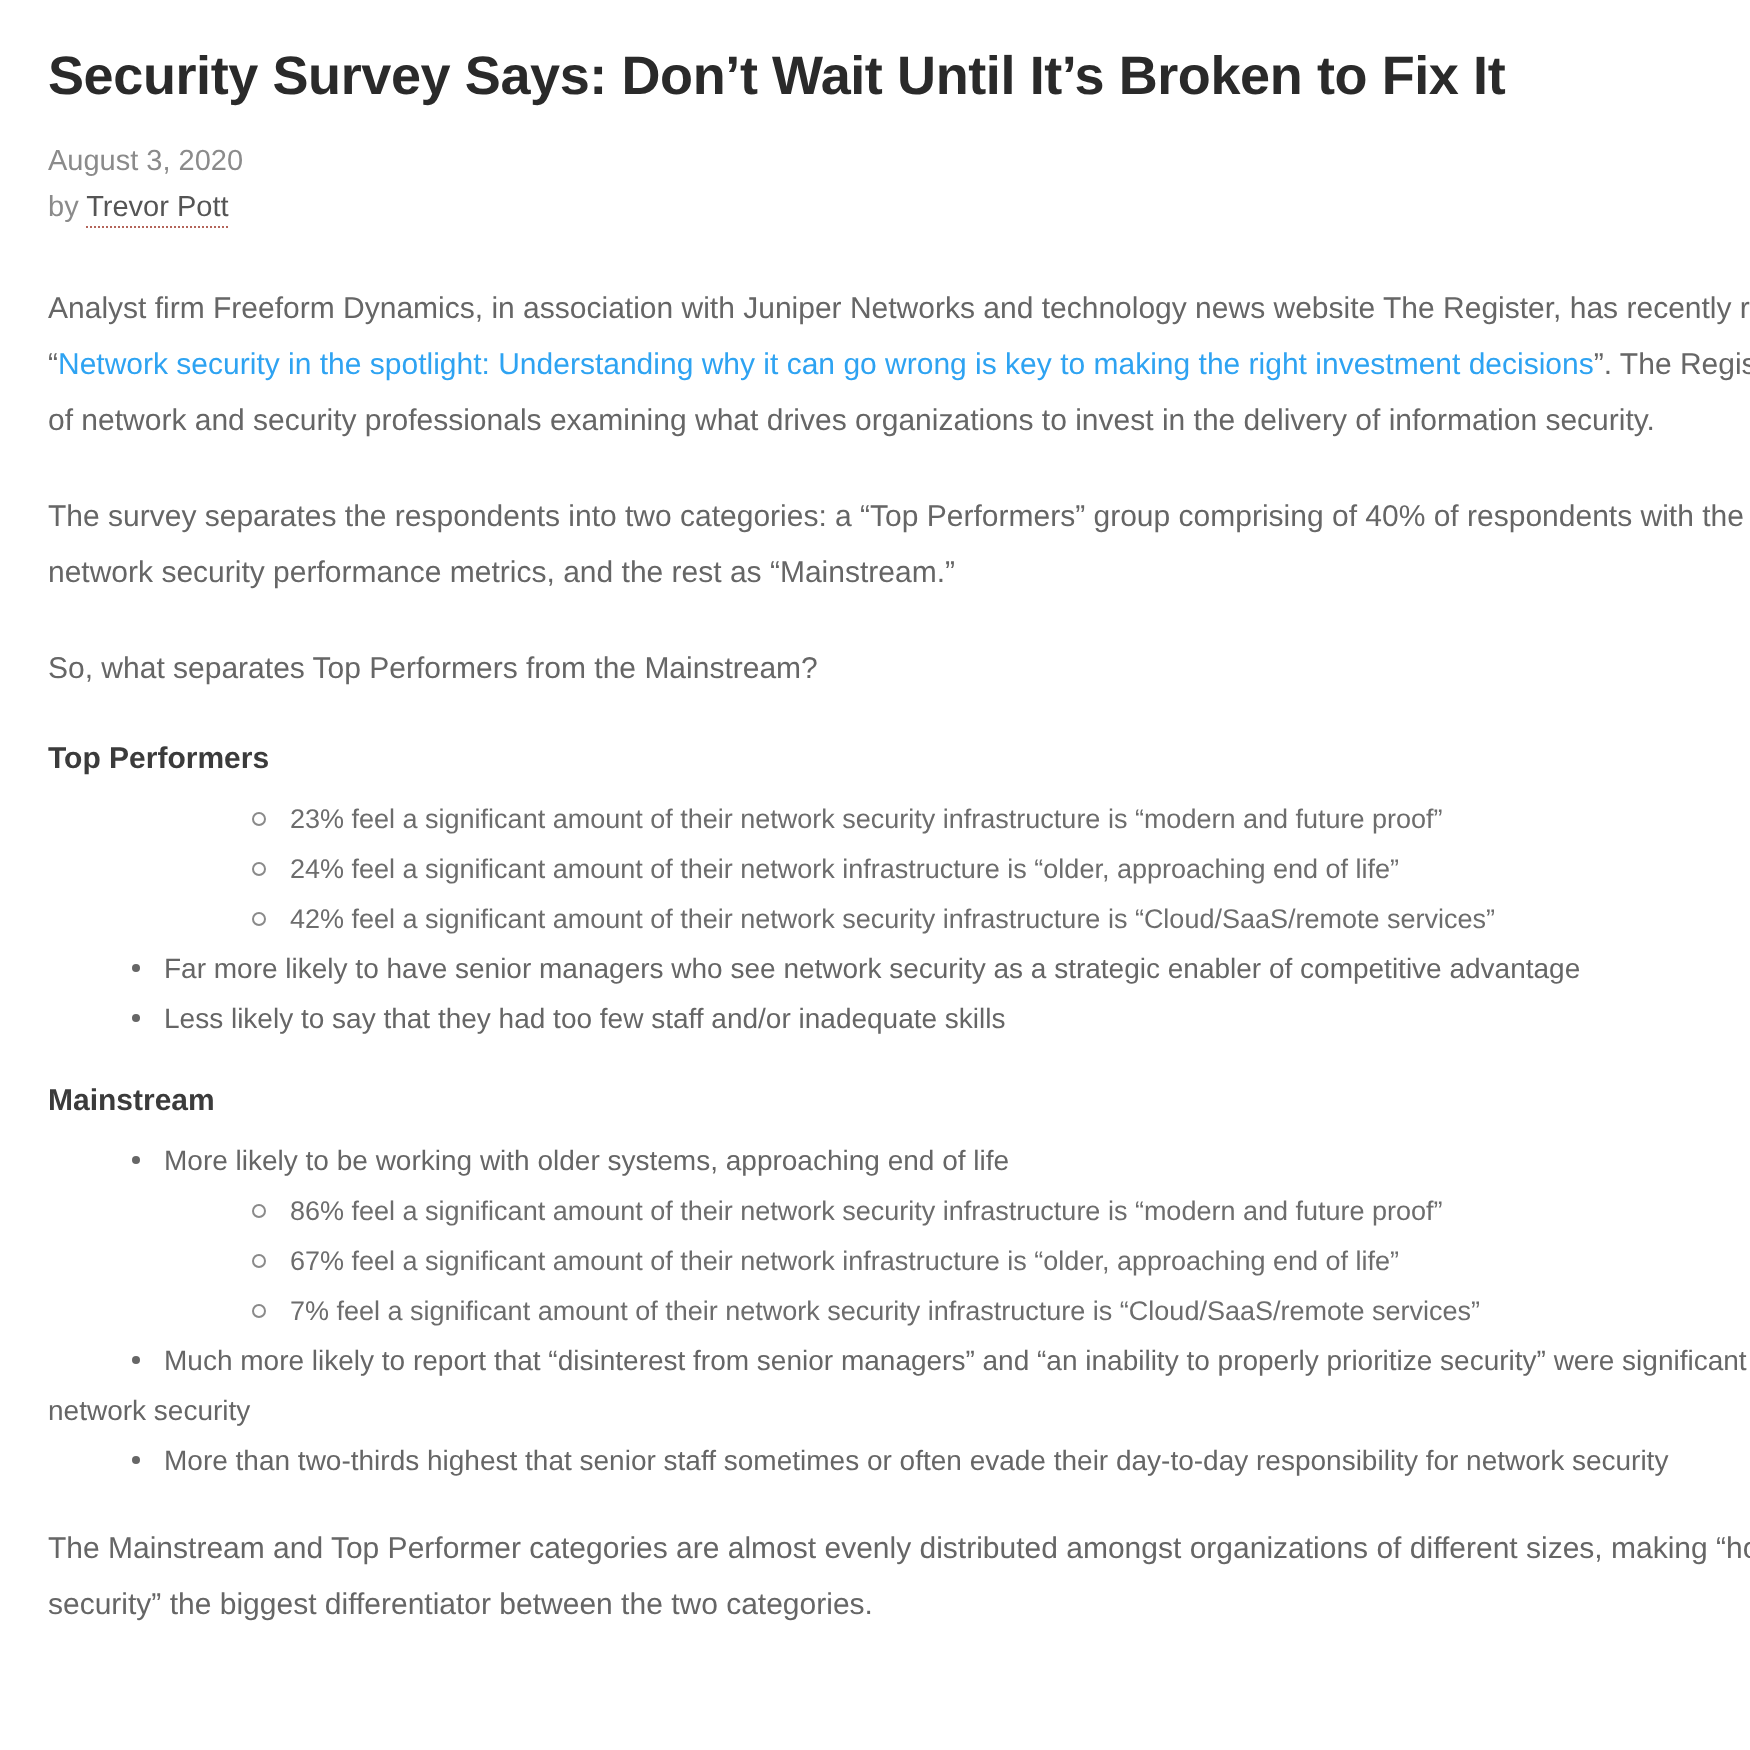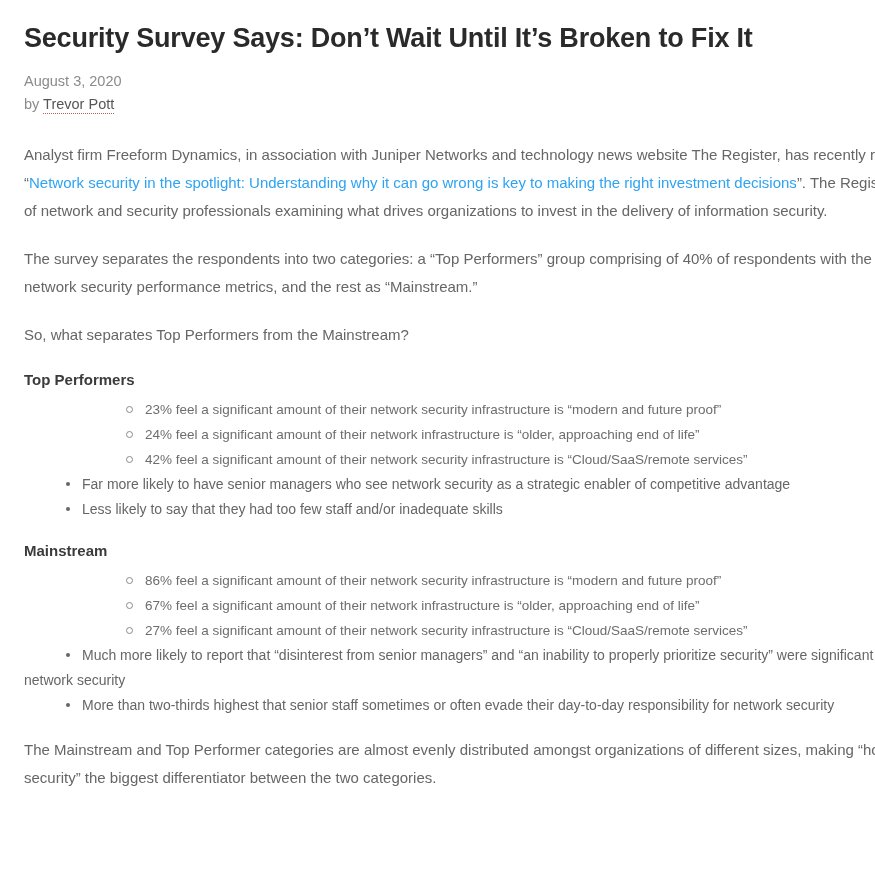--- a/index.html
+++ b/index.html
@@ -158,24 +158,24 @@
           <li><ul class="level2">
               <li><span class="li-text">23% feel a significant amount of their network security infrastructure is “modern and future proof”</span></li>
               <li><span class="li-text">24% feel a significant amount of their network infrastructure is “older, approaching end of life”</span></li>
               <li><span class="li-text">42% feel a significant amount of their network security infrastructure is “Cloud/SaaS/remote services”</span></li>
             </ul></li>
           <li><span class="li-text">Far more likely to have senior managers who see network security as a strategic enabler of competitive advantage</span></li>
           <li><span class="li-text">Less likely to say that they had too few staff and/or inadequate skills</span></li>
         </ul>
         <h3 class="section-heading">Mainstream</h3>
         <ul class="level1">
-          <li><ul class="level2">
+          <li><span class="li-text">More likely to be working with older systems, approaching end of life</span><ul class="level2">
               <li><span class="li-text">86% feel a significant amount of their network security infrastructure is “modern and future proof”</span></li>
               <li><span class="li-text">67% feel a significant amount of their network infrastructure is “older, approaching end of life”</span></li>
-              <li><span class="li-text">27% feel a significant amount of their network security infrastructure is “Cloud/SaaS/remote services”</span></li>
+              <li><span class="li-text">7% feel a significant amount of their network security infrastructure is “Cloud/SaaS/remote services”</span></li>
             </ul></li>
           <li><span class="li-text">Much more likely to report that “disinterest from senior managers” and “an inability to properly prioritize security” were significant inhibitors of better network security</span></li>
           <li><span class="li-text">More than two-thirds highest that senior staff sometimes or often evade their day-to-day responsibility for network security</span></li>
         </ul>
       </div>
 
     <p class="body">The Mainstream and Top Performer categories are almost evenly distributed amongst organizations of different sizes, making “how the business views security” the biggest differentiator between the two categories.</p>
 
   </div>
 </div>

